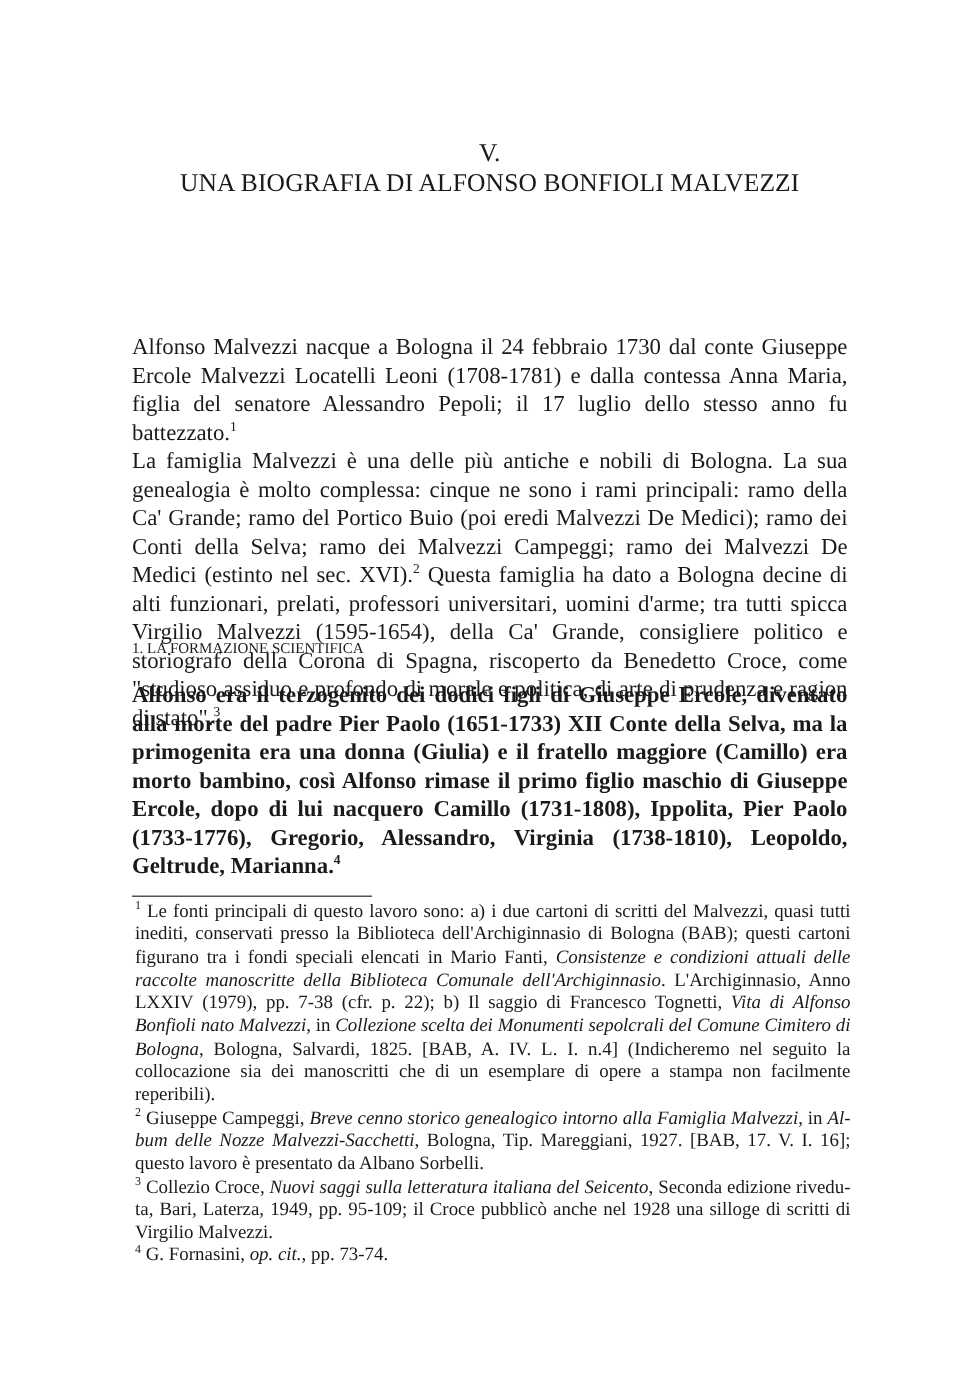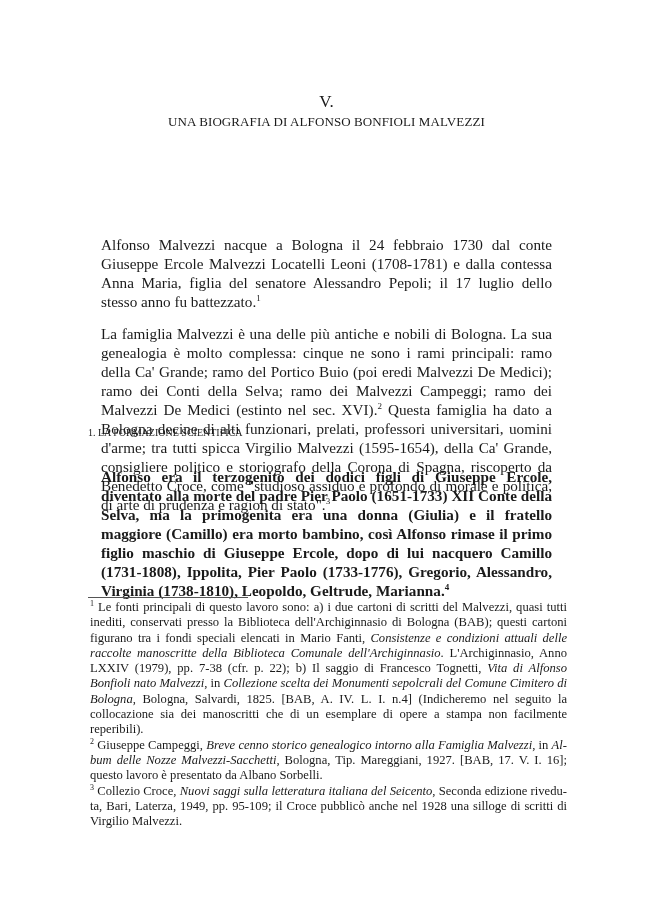--- a/index.html
+++ b/index.html
@@ -29,35 +29,35 @@
       text-align: center;
       font-size: 17px;
       line-height: 20px;
     }
     .chapter-title {
       position: absolute;
       top: 112px;
       left: 0;
       width: 477px;
       text-align: center;
-      font-size: 13px;
+      font-size: 17px;
       line-height: 20px;
       letter-spacing: 0.1px;
     }
     .body-block {
       position: absolute;
       left: 0;
       width: 477px;
       font-size: 15.2px;
       line-height: 19px;
       text-align: justify;
       hyphens: manual;
     }
     .body-block p {
-      margin: 13px;
+      margin: 0;
     }
     .intro {
       top: 222px;
     }
     .section-heading {
       position: absolute;
       top: 423px;
       left: 0;
       width: 477px;
       text-align: left;
@@ -119,15 +119,16 @@
   <div class="body-block section1">
     <p><span>Alfonso era il terzogenito dei dodici figli di Giuseppe Ercole, diventato alla morte del padre Pier Paolo (1651-1733) XII Conte della Selva, ma la primogenita era una donna (Giulia) e il fratello maggiore (Camillo) era morto bambino, così Alfonso rimase il pri­mo figlio maschio di Giuseppe Ercole, dopo di lui nacquero Camillo (1731-1808), Ippo­lita, Pier Paolo (1733-1776), Gregorio, Alessandro, Virginia (1738-1810), Leopoldo, Geltrude, Marianna.</span><sup>4</sup></p>
   </div>
 
   <div class="fn-sep"></div>
 
   <div class="footnotes" id="footnotes">
       <p><sup>1</sup><span> Le fonti principali di questo lavoro sono: a) i due cartoni di scritti del Malvezzi, quasi tutti inedi­ti, conservati presso la Biblioteca dell'Archiginnasio di Bologna (BAB); questi cartoni figurano tra i fondi speciali elencati in Mario Fanti, </span><em>Consistenze e condizioni attuali delle raccolte manoscritte della Biblioteca Comunale dell'Archiginnasio</em><span>. L'Archiginnasio, Anno LXXIV (1979), pp. 7-38 (cfr. p. 22); b) Il saggio di Francesco Tognetti, </span><em>Vita di Alfonso Bonfioli nato Malvezzi</em><span>, in </span><em>Collezio­ne scelta dei Monumenti sepolcrali del Comune Cimitero di Bologna</em><span>, Bologna, Salvardi, 1825. [BAB, A. IV. L. I. n.4] (Indicheremo nel seguito la collocazione sia dei manoscritti che di un e­semplare di opere a stampa non facilmente reperibili).</span></p>
       <p><sup>2</sup><span> Giuseppe Campeggi, </span><em>Breve cenno storico genealogico intorno alla Famiglia Malvezzi</em><span>, in </span><em>Al­bum delle Nozze Malvezzi-Sacchetti</em><span>, Bologna, Tip. Mareggiani, 1927. [BAB, 17. V. I. 16]; que­sto lavoro è presentato da Albano Sorbelli.</span></p>
       <p><sup>3</sup><span> Collezio Croce, </span><em>Nuovi saggi sulla letteratura italiana del Seicento</em><span>, Seconda edizione rivedu­ta, Bari, Laterza, 1949, pp. 95-109; il Croce pubblicò anche nel 1928 una silloge di scritti di Virgilio Malvezzi.</span></p>
+      <p><sup>4</sup><span> G. Fornasini, </span><em>op. cit.</em><span>, pp. 73-74.</span></p>
     </div>
 
 </div>
 
 </body></html>

